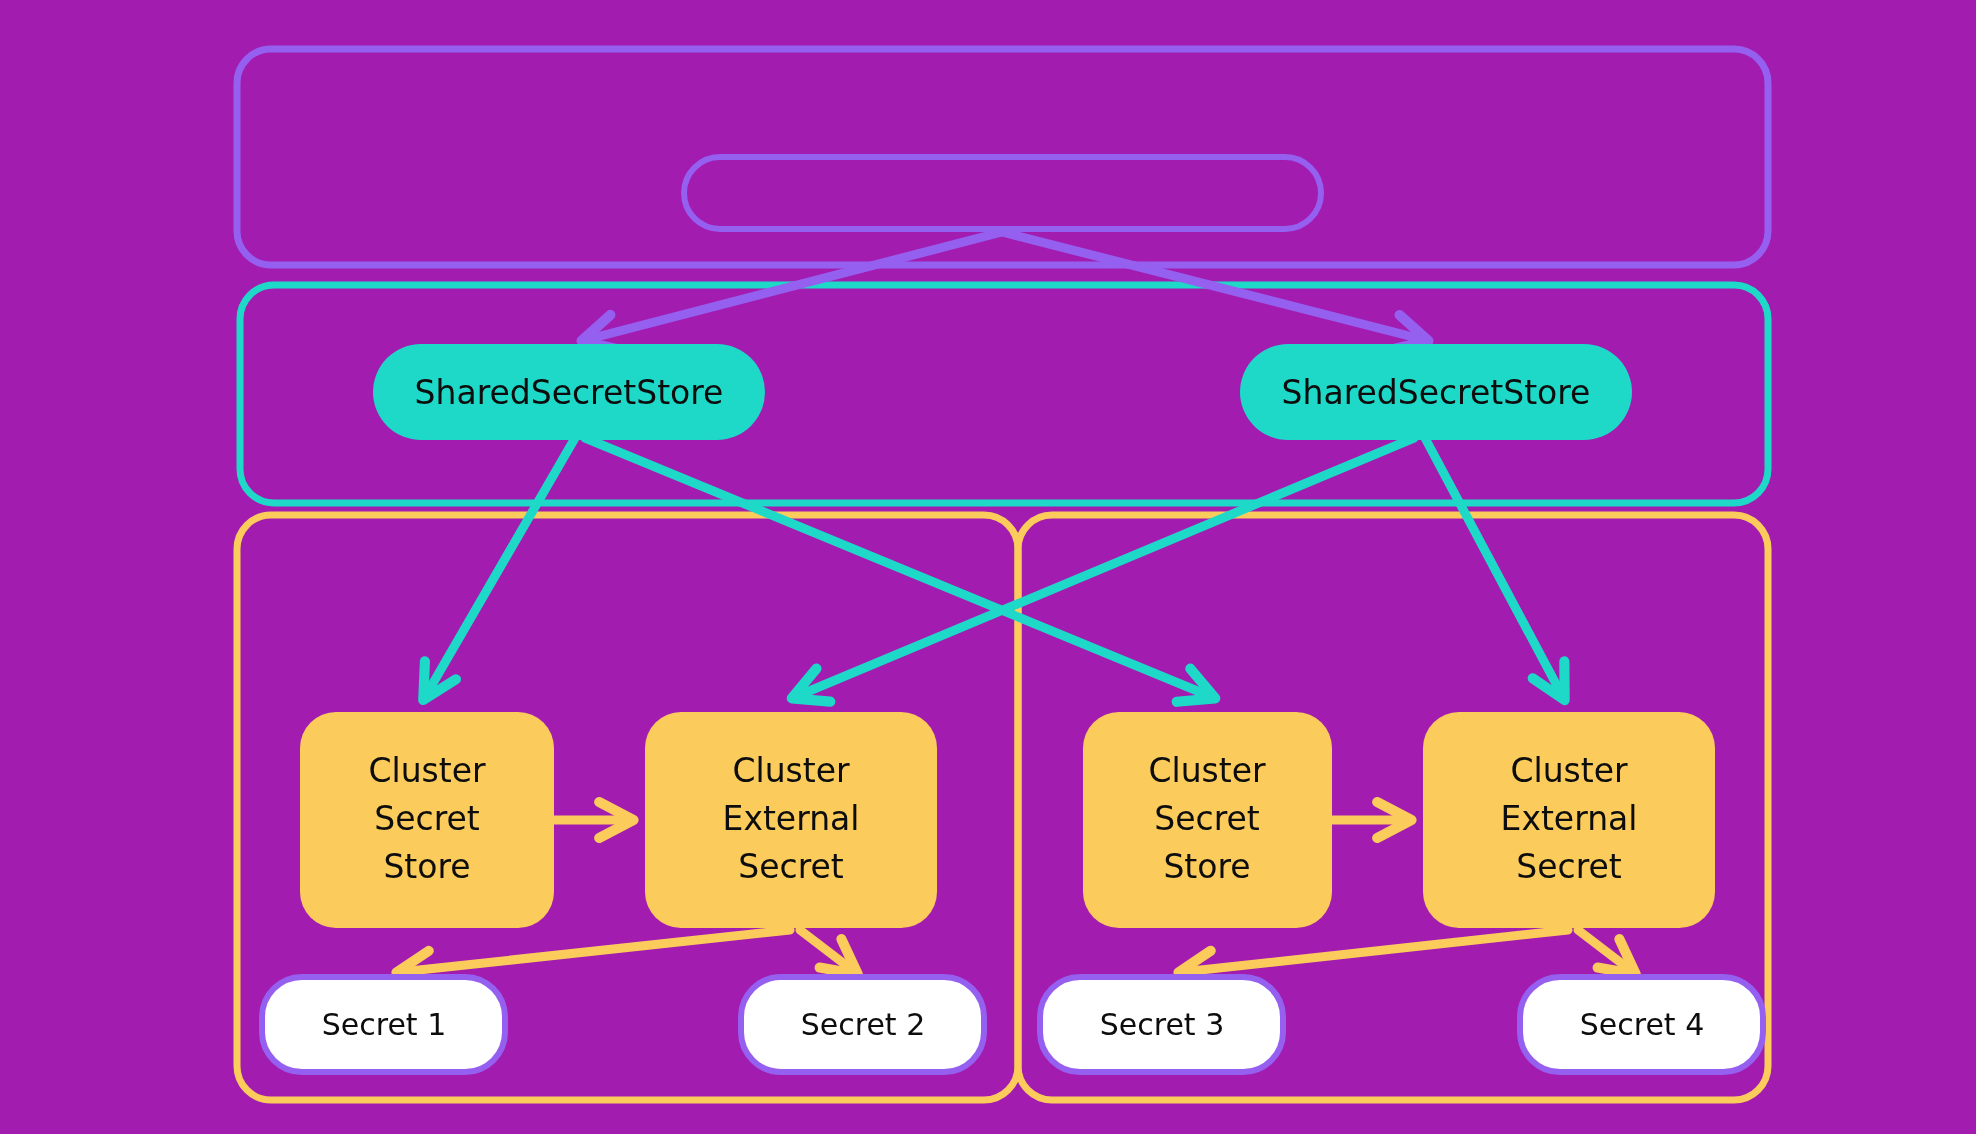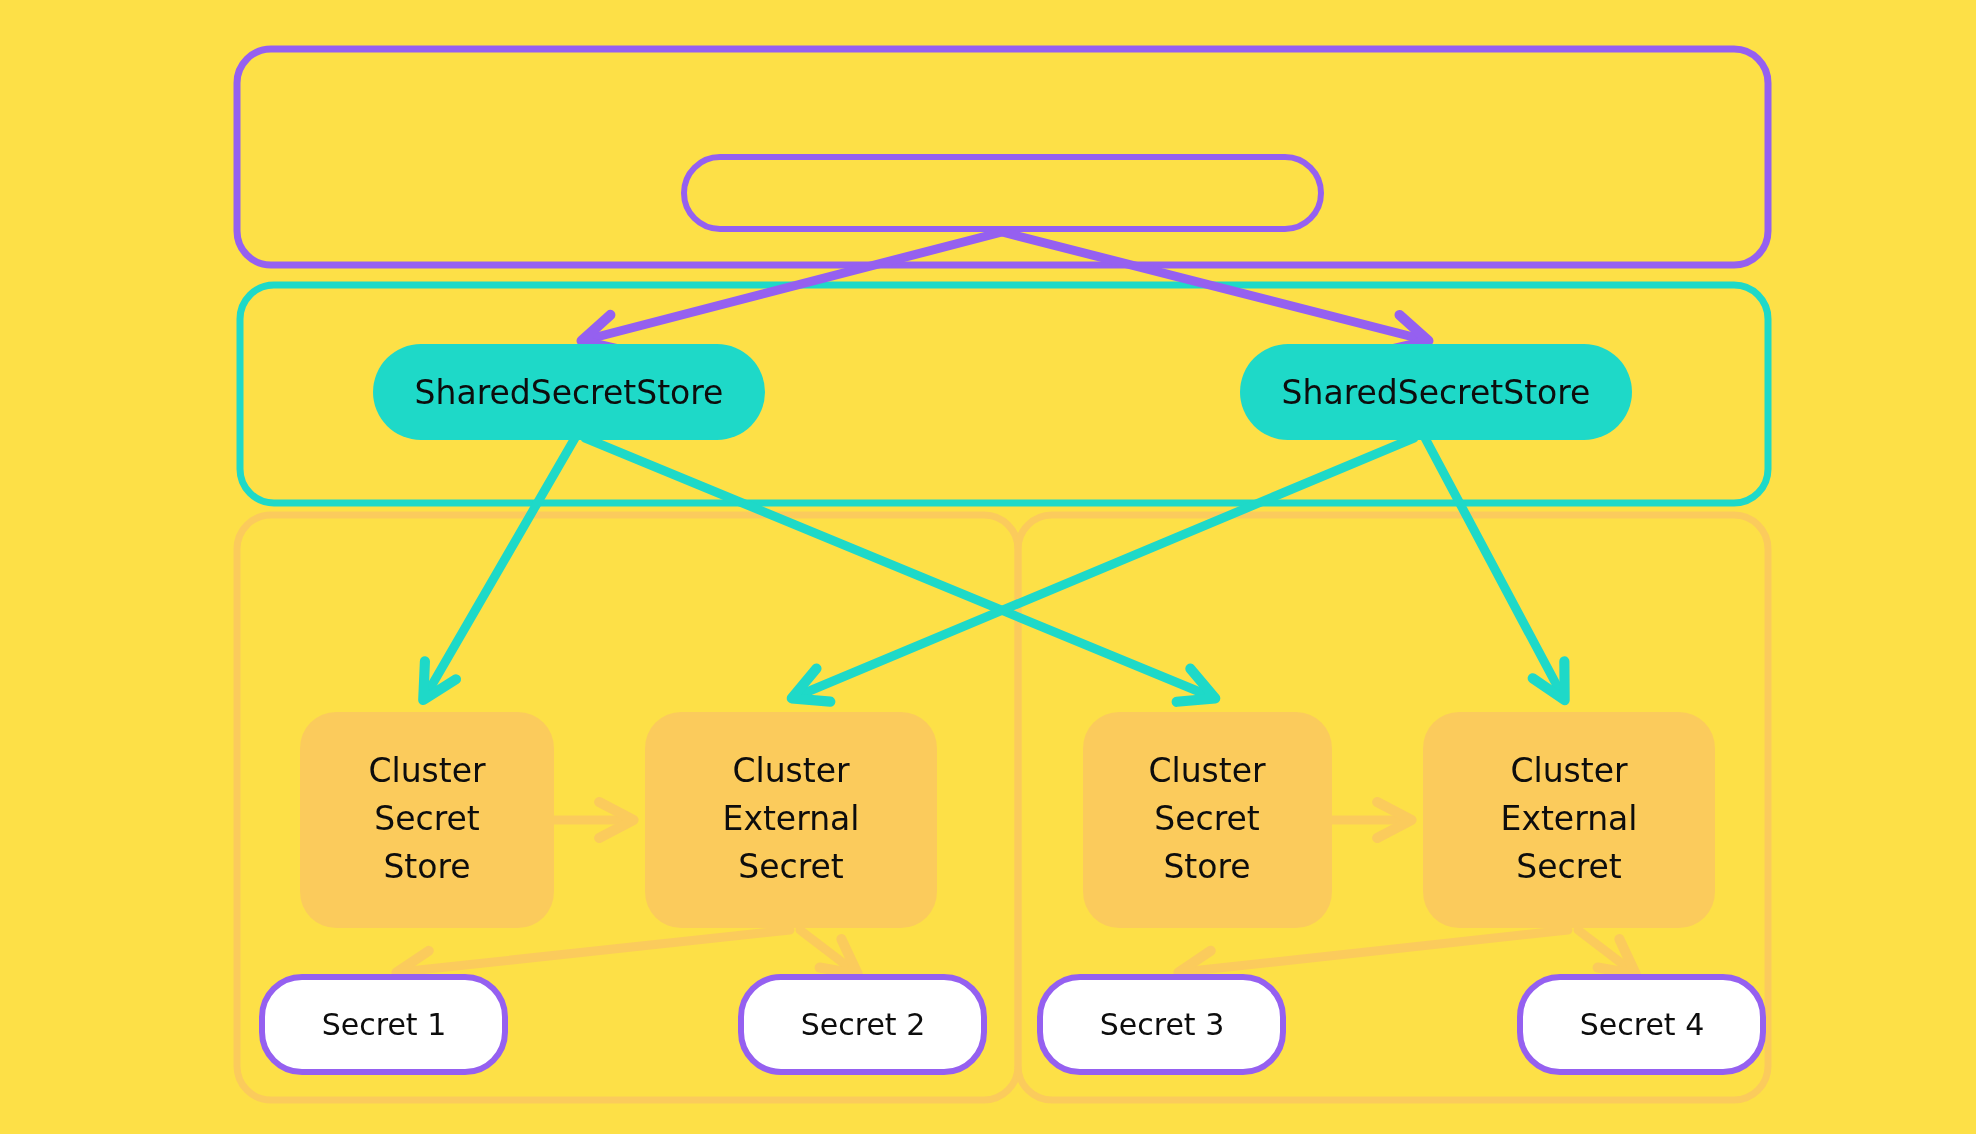--- a/index.html
+++ b/index.html
@@ -10,21 +10,21 @@
   body {
     width: 1976px;
     height: 1134px;
     overflow: hidden;
     font-family: "DejaVu Sans", sans-serif;
   }
   #stage {
     position: relative;
     width: 1976px;
     height: 1134px;
-    background: #fde047;
+    background: #a21caf;
   }
   #diagram-svg {
     position: absolute;
     left: 0;
     top: 0;
     width: 1976px;
     height: 1134px;
     display: block;
   }
   .node-label {

